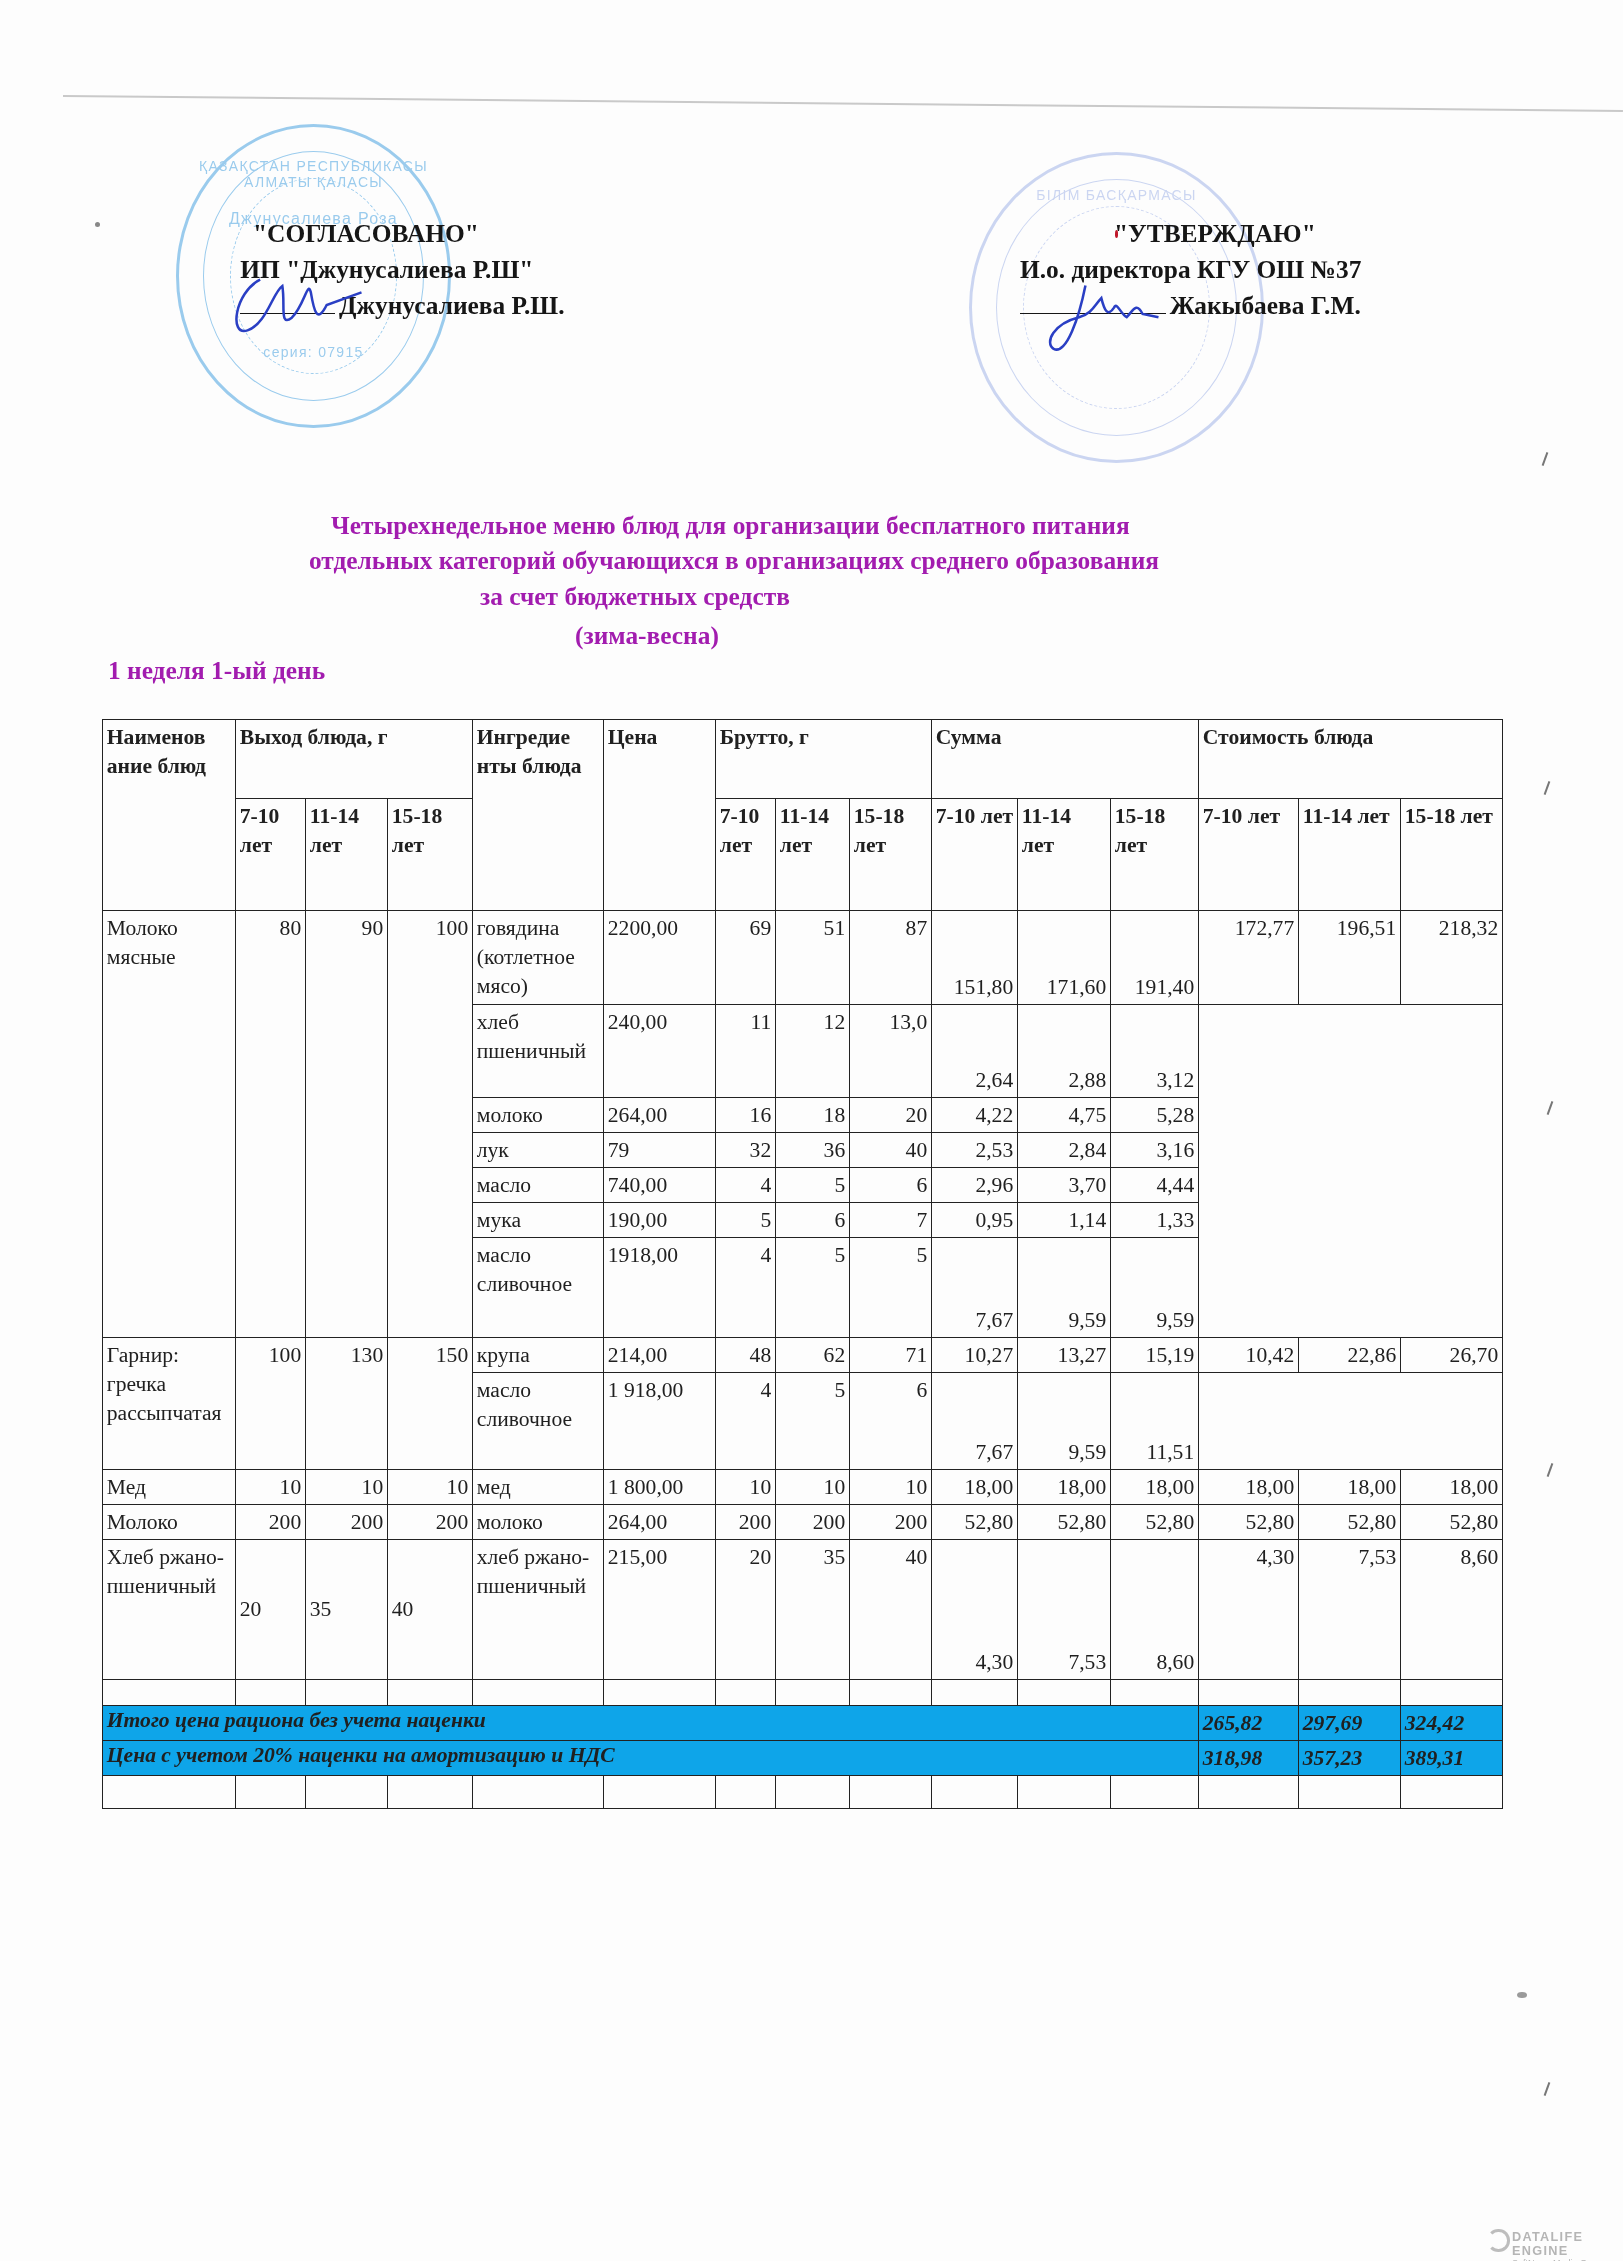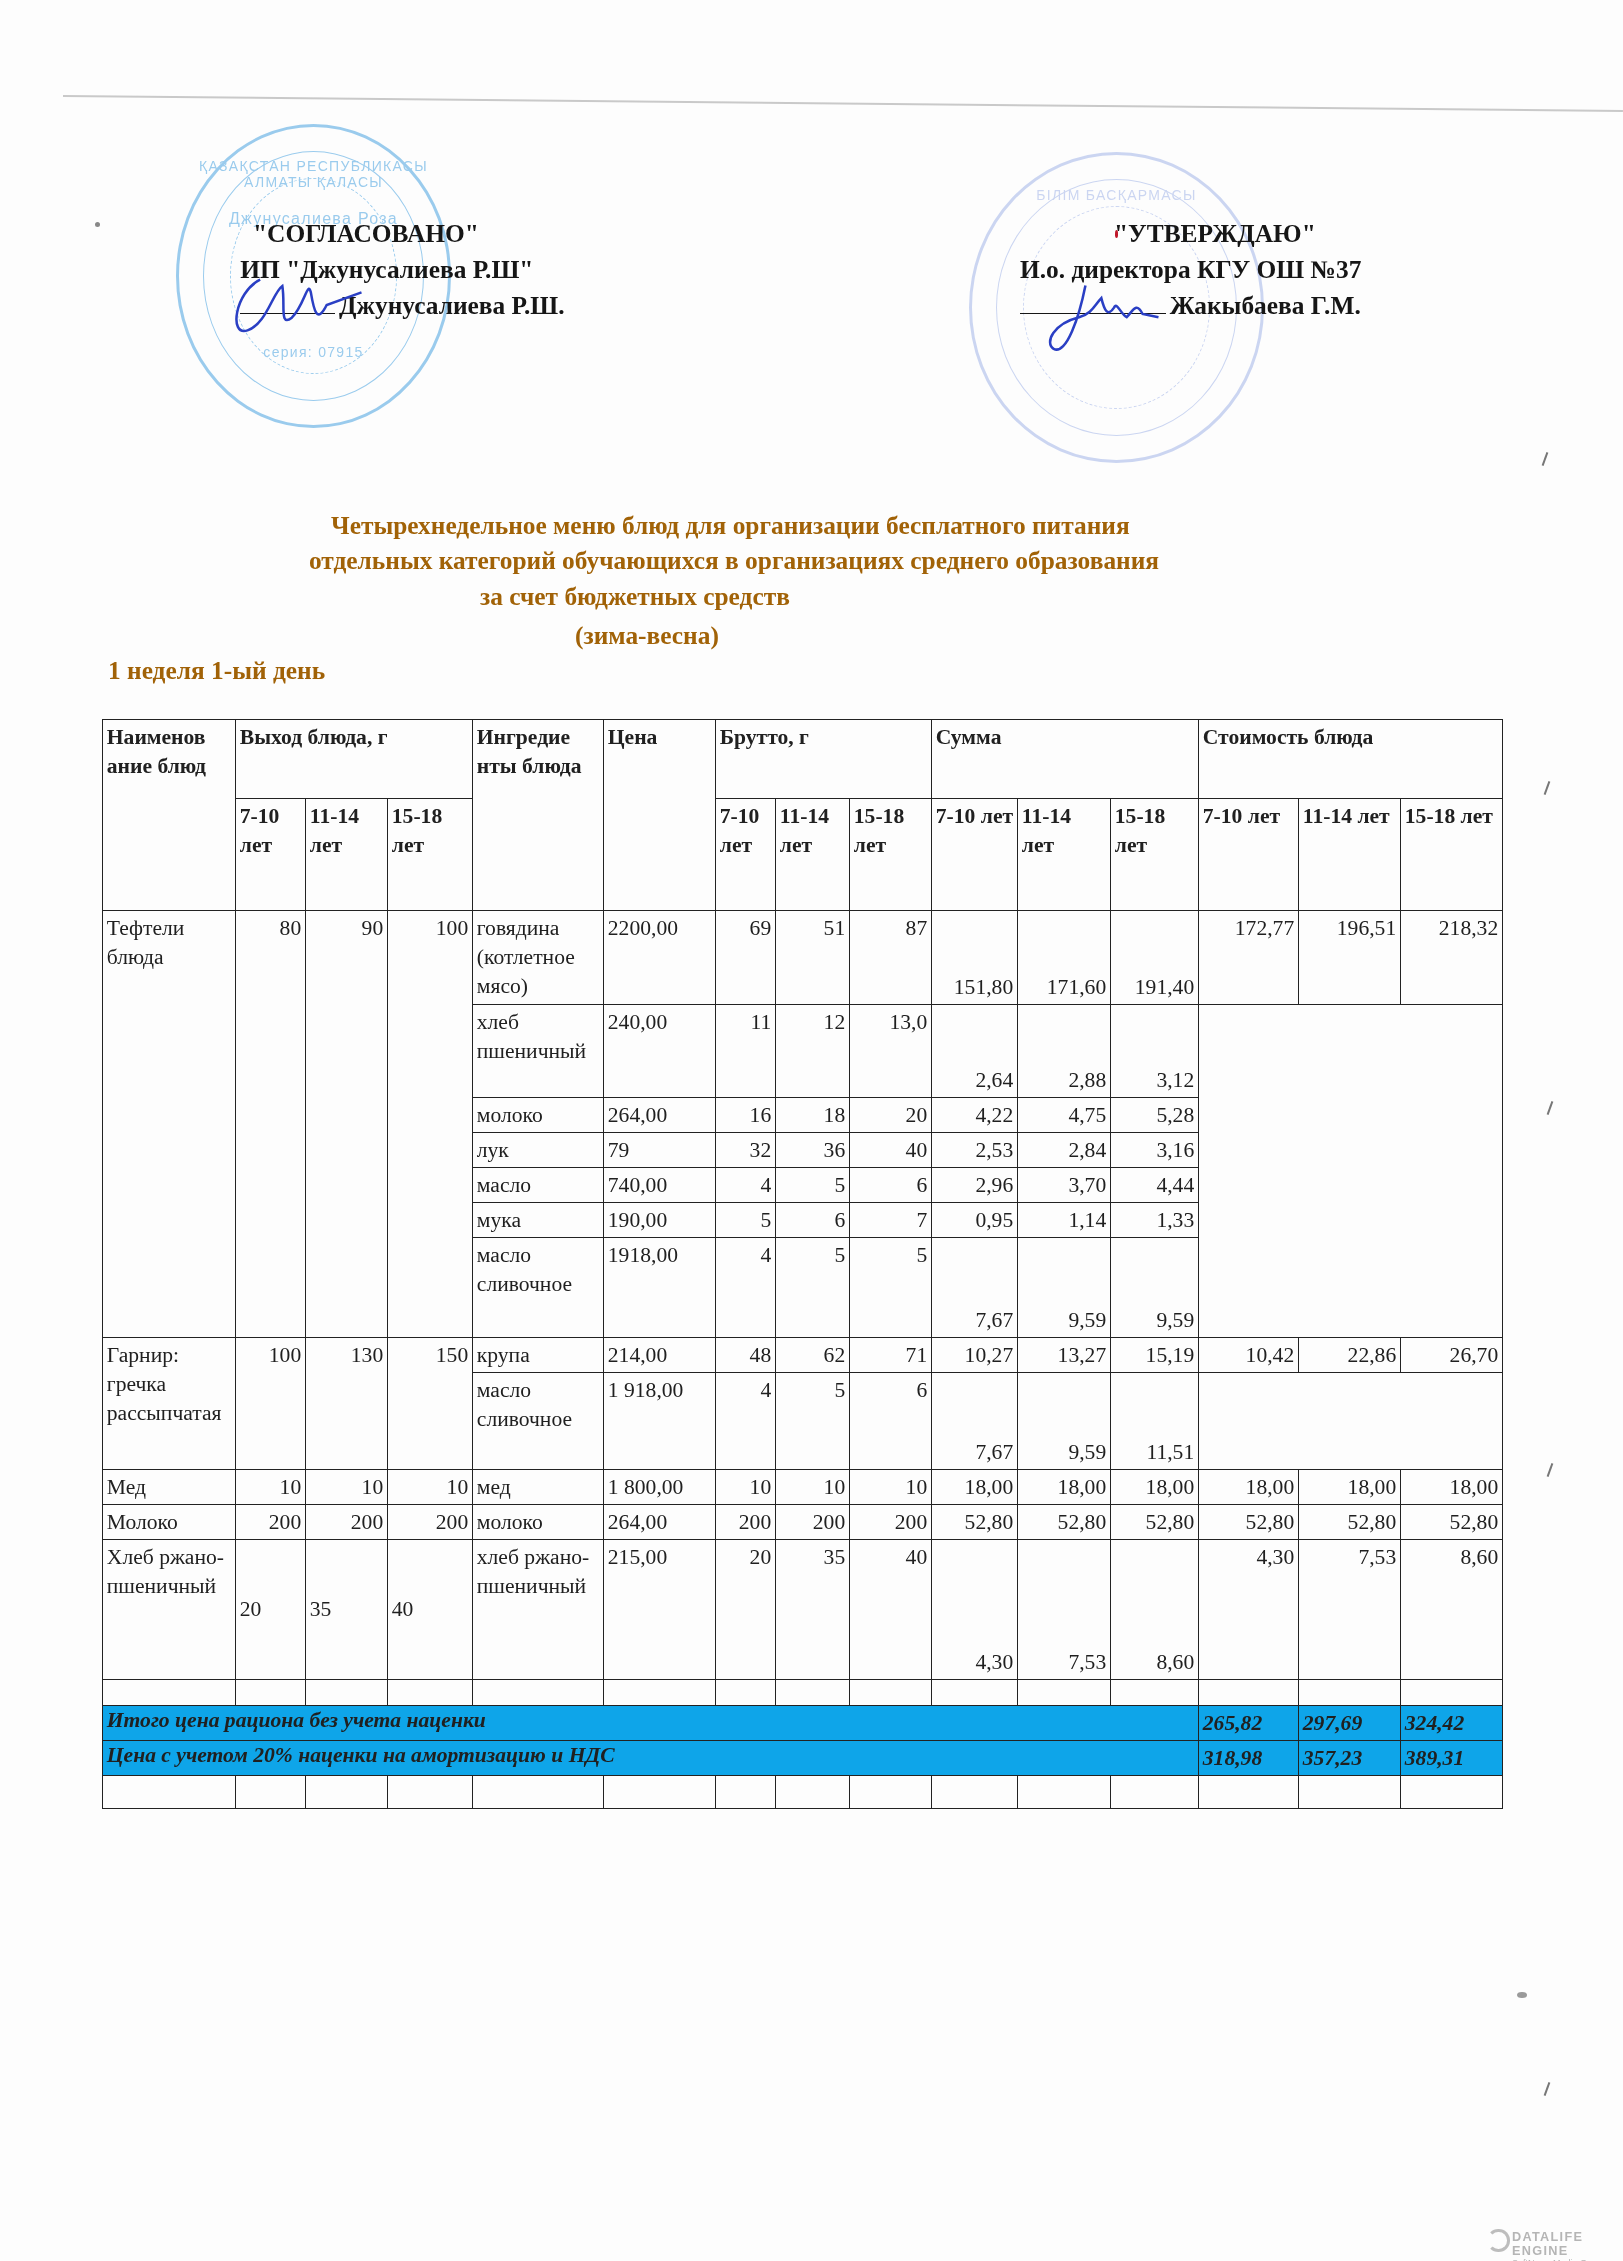--- a/index.html
+++ b/index.html
@@ -17,21 +17,21 @@
   .stamp1 { left: 176px; top: 124px; width: 269px; height: 298px; border-color: #4aa3e0; color: #4aa3e0; }
   .stamp1 .ring { border-color: #4aa3e0; }
   .stamp1 .ring2 { border-color: #4aa3e0; }
   .stamp2 { left: 969px; top: 152px; width: 289px; height: 305px; border-color: #8fa6e3; color: #8fa6e3; opacity: 0.45; }
   .stamp2 .ring { border-color: #8fa6e3; }
   .stamp2 .ring2 { border-color: #8fa6e3; }
   .sign-block { position: absolute; font-weight: bold; font-size: 25.4px; line-height: 36px; white-space: nowrap; color: #161616; }
   .sign-block .line { height: 36px; }
   .sig-underscore { display: inline-block; border-bottom: 1.9px solid #161616; width: 95px; height: 25.4px; vertical-align: baseline; margin-right: 3.8px; }
   .signature { position: absolute; }
-  .title { position: absolute; font-weight: bold; font-size: 25.4px; line-height: 30.5px; white-space: nowrap; color: #a16207; }
+  .title { position: absolute; font-weight: bold; font-size: 25.4px; line-height: 30.5px; white-space: nowrap; color: #a21caf; }
   table.menu {
     position: absolute; left: 102px; top: 719px;
     border-collapse: collapse; table-layout: fixed;
     font-family: "Liberation Serif", serif; font-size: 21.6px; color: #202020;
   }
   table.menu td { border: 1.6px solid #222; padding: 2.5px 3.8px; vertical-align: top; line-height: 29px; overflow: hidden; }
   table.menu .hdr td { font-weight: bold; }
   .hc { text-align: left; }
   .hl { text-align: left; margin-left: 48px; }
   .num { text-align: right; }
@@ -128,21 +128,21 @@
     <td class="hl">15-18 лет</td>
     <td class="hl">7-10 лет</td>
     <td class="hl">11-14 лет</td>
     <td class="hl">15-18 лет</td>
     <td class="hl">7-10 лет</td>
     <td class="hl">11-14 лет</td>
     <td class="hl">15-18 лет</td>
   </tr>
 
   <tr style="height:94px">
-    <td rowspan="7" class="hl">Тефтели блюда</td>
+    <td rowspan="7" class="hl">Молоко мясные</td>
     <td rowspan="7" class="num">80</td>
     <td rowspan="7" class="num">90</td>
     <td rowspan="7" class="num">100</td>
     <td class="hl">говядина (котлетное мясо)</td>
     <td class="hl">2200,00</td>
     <td class="num">69</td>
     <td class="num">51</td>
     <td class="num">87</td>
     <td class="num bot">151,80</td>
     <td class="num bot">171,60</td>

